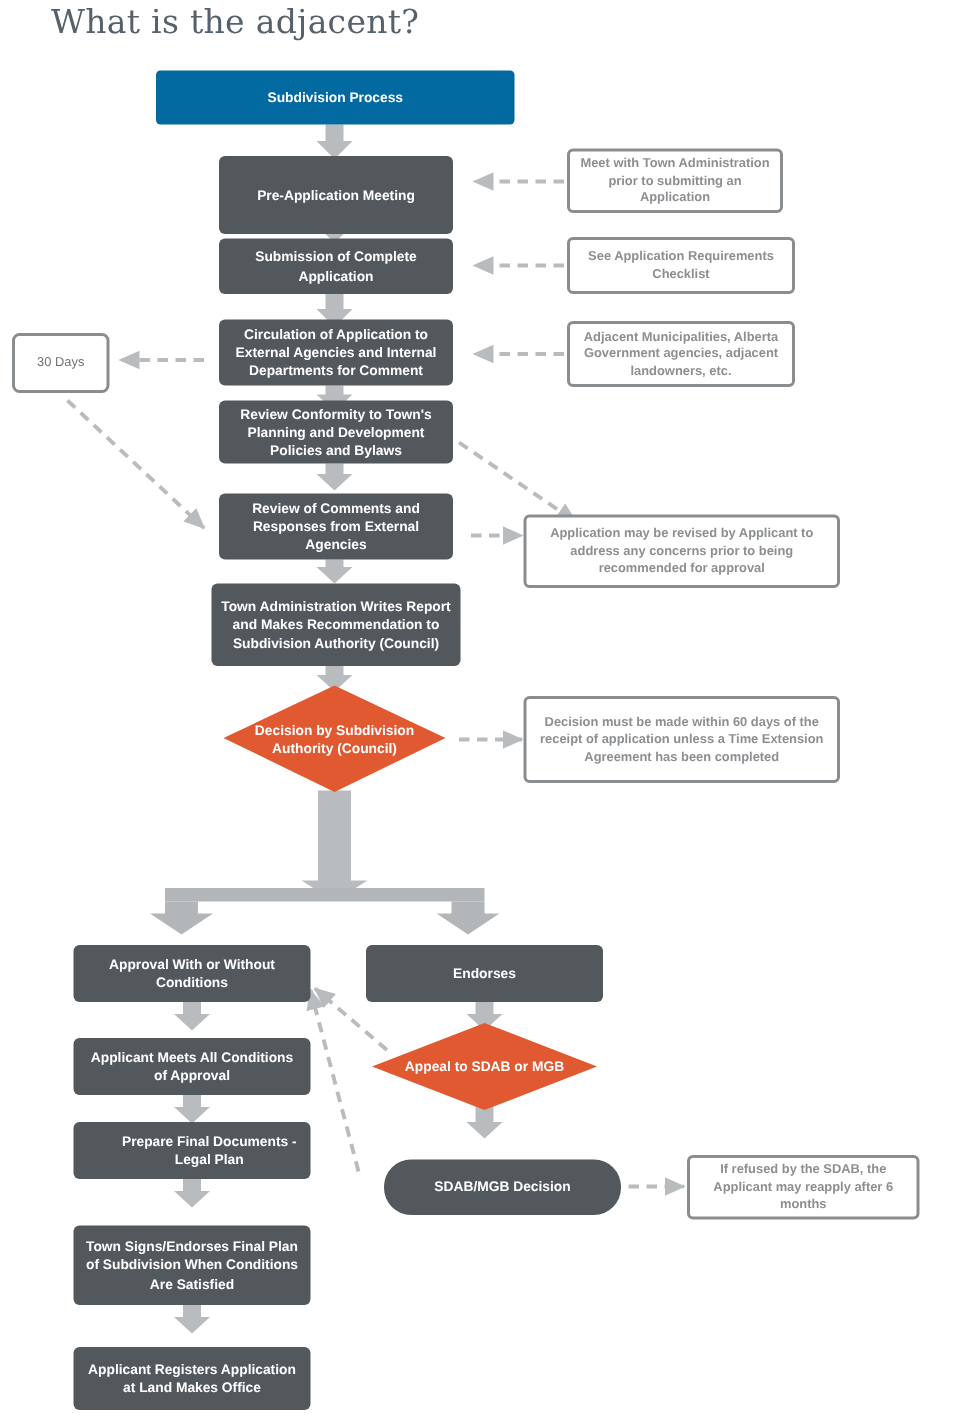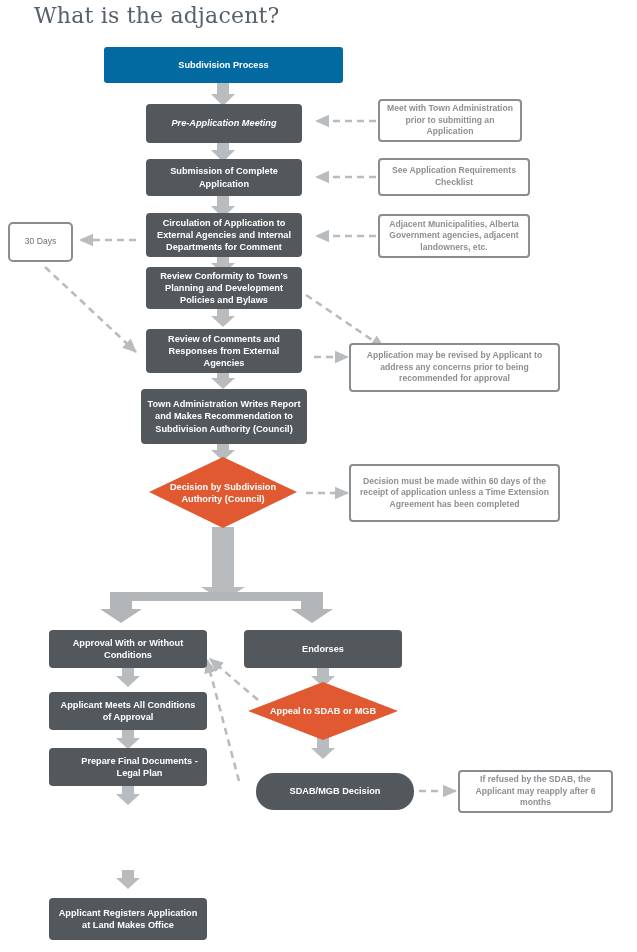--- a/index.html
+++ b/index.html
@@ -108,21 +108,21 @@
     </g>
 
     <g>
       <polygon points="223,457 297,492 223,528 149,492" fill="#e05930"></polygon>
       <polygon points="323,682 398,711 323,740 248,711" fill="#e05930"></polygon>
     </g>
   </svg>
 
   <div class="node start" style="left:104px;top:47px;width:239px;height:36px;">Subdivision Process</div>
 
-  <div class="node proc" style="left:146px;top:104px;width:156px;height:39px;font-style:italic;">Pre-Application Meeting</div>
+  <div class="node proc" style="left:146px;top:104px;width:156px;height:52px;">Pre-Application Meeting</div>
 
   <div class="node proc" style="left:146px;top:213px;width:156px;height:44px;">Circulation of Application to External Agencies and Internal Departments for Comment</div>
 
   <div class="node proc" style="left:146px;top:159px;width:156px;height:37px;">Submission of Complete Application</div>
 
   <div class="node proc" style="left:146px;top:267px;width:156px;height:42px;">Review Conformity to Town's Planning and Development Policies and Bylaws</div>
 
   <div class="node proc" style="left:146px;top:329px;width:156px;height:44px;">Review of Comments and Responses from External Agencies</div>
 
   <div class="node proc" style="left:141px;top:389px;width:166px;height:55px;">Town Administration Writes Report and Makes Recommendation to Subdivision Authority (Council)</div>
@@ -132,20 +132,21 @@
   </div>
 
   <div class="node proc" style="left:49px;top:630px;width:158px;height:38px;">Approval With or Without Conditions</div>
 
   <div class="node proc" style="left:244px;top:630px;width:158px;height:38px;">Endorses</div>
 
   <div class="node proc" style="left:49px;top:692px;width:158px;height:38px;">Applicant Meets All Conditions of Approval</div>
 
   <div class="node proc" style="left:49px;top:748px;width:158px;height:38px;padding-left:29px;">Prepare Final Documents -  Legal Plan</div>
 
+  <div class="node proc" style="left:49px;top:817px;width:158px;height:53px;">Town Signs/Endorses Final Plan of Subdivision When Conditions Are Satisfied</div>
 
   <div class="node proc" style="left:49px;top:898px;width:158px;height:42px;">Applicant Registers Application at Land Makes Office</div>
 
   <div class="diamond" style="left:248px;top:682px;width:150px;height:58px;">
     <div class="dlabel">Appeal to SDAB or MGB</div>
   </div>
 
   <div class="node proc" style="left:256px;top:773px;width:158px;height:37px;border-radius:18px;">SDAB/MGB Decision</div>
 
   <div class="node note sq" style="left:378px;top:99px;width:144px;height:43px;">Meet with Town Administration prior to submitting an Application</div>

